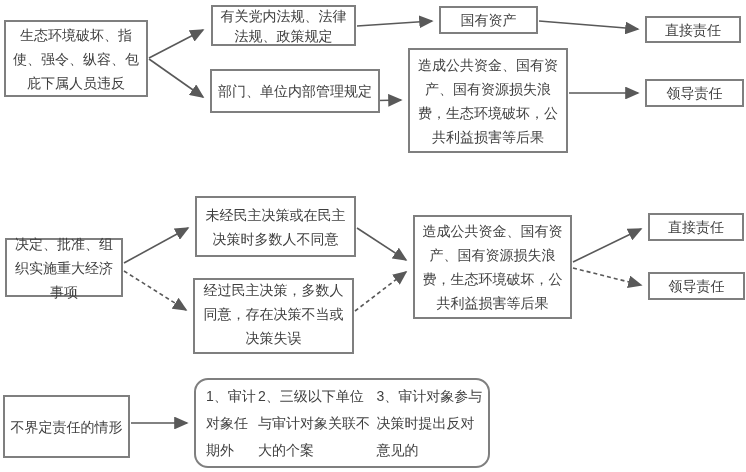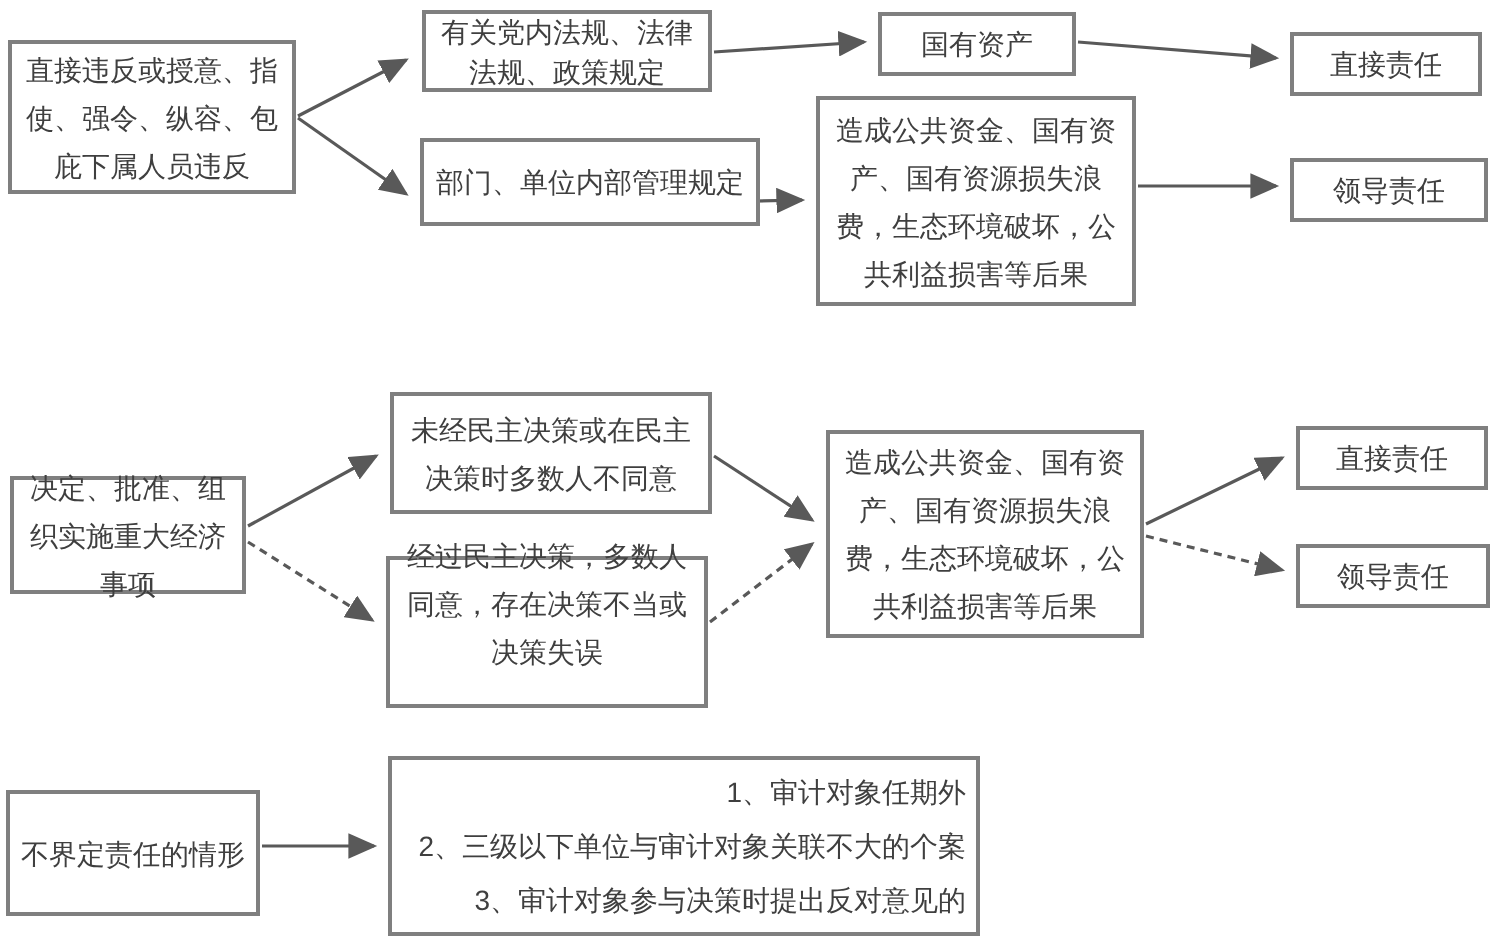--- a/index.html
+++ b/index.html
@@ -28,30 +28,30 @@
     box-sizing: border-box;
     border: 2px solid #7f7f7f;
     background: #ffffff;
     color: #3f3f3f;
     font-size: 14px;
     line-height: 24px;
     display: flex;
     align-items: center;
     justify-content: center;
     text-align: center;
-    padding: 14px 5px;
+    padding: 2px 5px;
   }
   .box.tight { line-height: 20px; }
   .box.cases {
-    flex-direction: column;
-    align-items: flex-end;
+    align-items: center;
     justify-content: center;
     text-align: left;
     padding-left: 10px;
     line-height: 27px;
+    border-radius: 14px;
   }
 </style>
 </head>
 <body>
 
 <div class="canvas">
 
   <svg class="arrows" width="746" height="472" viewBox="0 0 746 472">
     <defs>
       <marker id="ah" markerWidth="10" markerHeight="8" refX="8" refY="4" orient="auto">
@@ -70,21 +70,21 @@
     <line x1="124" y1="271" x2="186" y2="310" marker-end="url(#ah)" class="dashed"></line>
     <line x1="357" y1="228" x2="406" y2="260" marker-end="url(#ah)"></line>
     <line x1="355" y1="311" x2="406" y2="272" marker-end="url(#ah)" class="dashed"></line>
     <line x1="573" y1="262" x2="641" y2="229" marker-end="url(#ah)"></line>
     <line x1="573" y1="268" x2="641" y2="285" marker-end="url(#ah)" class="dashed"></line>
 
     <line x1="131" y1="423" x2="187" y2="423" marker-end="url(#ah)"></line>
   </svg>
 
   <div class="box" style="left:4px; top:20px; width:144px; height:77px;">
-    <span>直接违反或授意、指使、强令、纵容、包庇下属人员违反</span>
+    <span>生态环境破坏、指使、强令、纵容、包庇下属人员违反</span>
   </div>
   <div class="box tight" style="left:211px; top:5px; width:145px; height:41px;">
     <span>有关党内法规、法律法规、政策规定</span>
   </div>
   <div class="box tight" style="left:210px; top:69px; width:170px; height:44px;">
     <span>部门、单位内部管理规定</span>
   </div>
   <div class="box" style="left:439px; top:6px; width:99px; height:28px;">
     <span>国有资产</span>
   </div>

